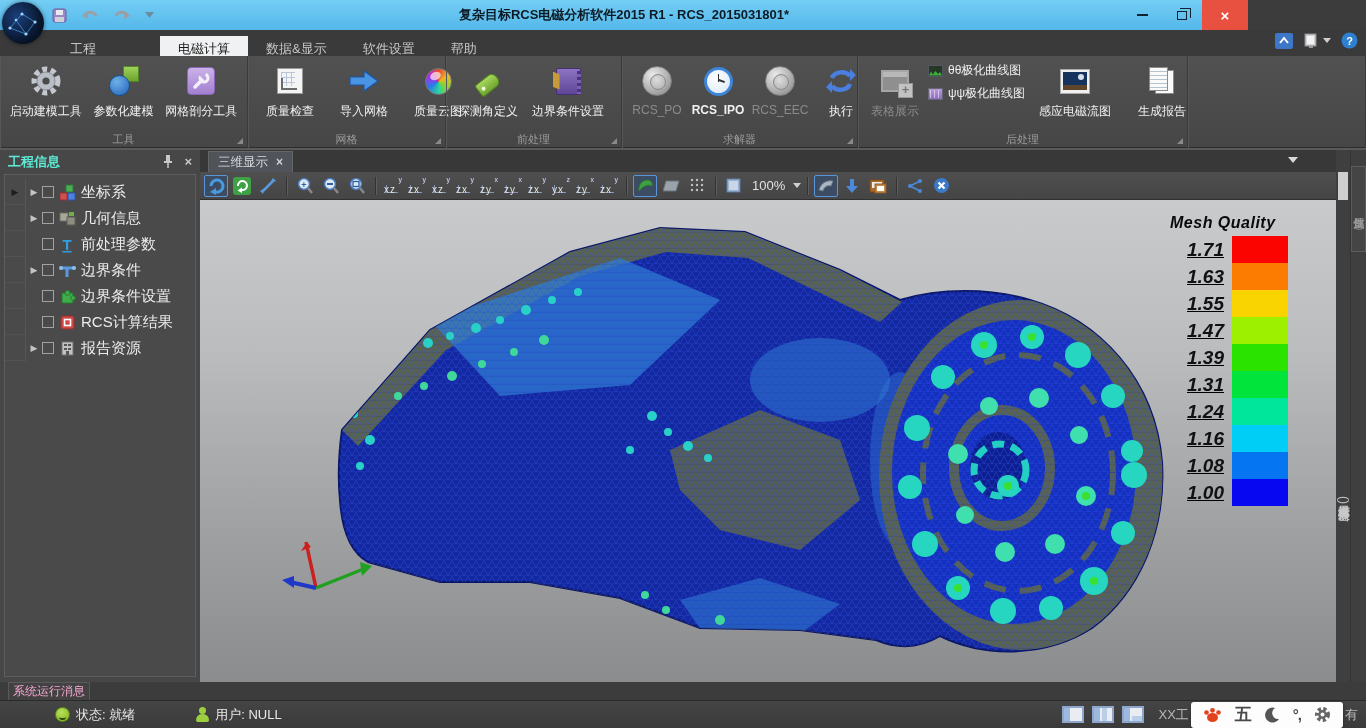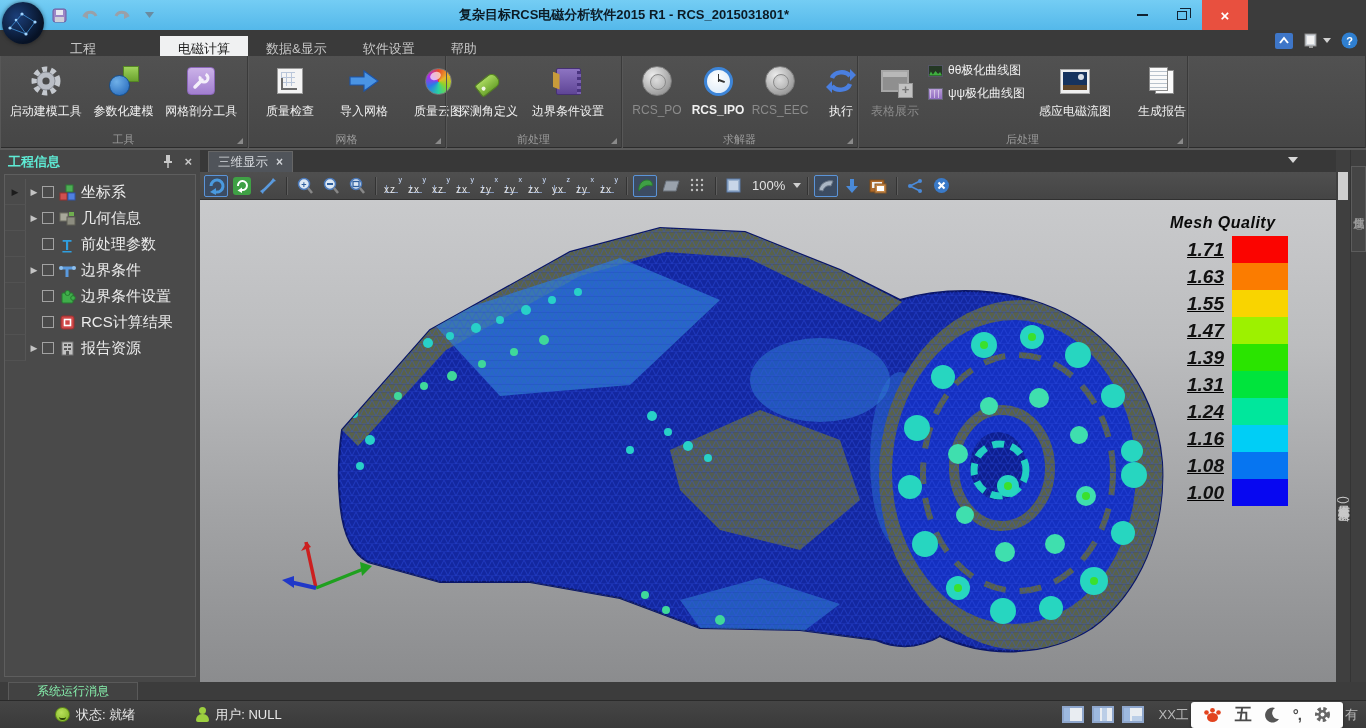--- a/index.html
+++ b/index.html
@@ -119,22 +119,22 @@
   .rcollapsed { position:absolute; left:0; top:185px; width:15px; height:330px;
     writing-mode:vertical-rl; text-orientation:mixed; font-size:12px; color:#c9c9c9;
     display:flex; align-items:center; justify-content:center;}
   .rcol2 { width:15px; position:relative; }
   .rtab { position:absolute; left:0px; top:16px; width:15px; height:86px; border:1px solid #5c5c5c;
     background:#454545; writing-mode:vertical-rl; font-size:11px; color:#9d9d9d;
     display:flex; align-items:center; justify-content:center; }
 
   
   .msgrow { position:absolute; left:0; top:682px; width:1366px; height:18px; background:#3c3c3c; }
-  .msgtab { position:absolute; left:8px; top:0; height:18px; padding:0 28px; border:1px solid #5a5a5a;
-    border-bottom:none; font-size:12px; color:#86efac; line-height:17px; background:#424242;}
+  .msgtab { position:absolute; left:8px; top:0; height:18px; padding:0 4px; border:1px solid #5a5a5a;
+    border-bottom:none; font-size:12px; color:#f9a8d4; line-height:17px; background:#424242;}
   .statusbar { position:absolute; left:0; top:700px; width:1366px; height:28px;
     background:linear-gradient(#454545,#3a3a3a); border-top:1px solid #2a2a2a;
     display:flex; align-items:center; font-size:13px; color:#e8e8e8; }
   .st-item { display:flex; align-items:center; gap:6px; }
   .smiley { width:15px; height:15px; border-radius:50%; background:radial-gradient(circle at 40% 35%, #b8e05a,#7fb322);
     border:1px solid #5d8a14; position:relative;}
   .smiley:after{content:"";position:absolute;left:3px;top:6px;width:7px;height:4px;
     border-bottom:2px solid #2c4506;border-radius:0 0 5px 5px;}
   .person { width:14px; height:15px; position:relative; }
   .person:before{content:"";position:absolute;left:4px;top:0;width:7px;height:7px;border-radius:50%;

